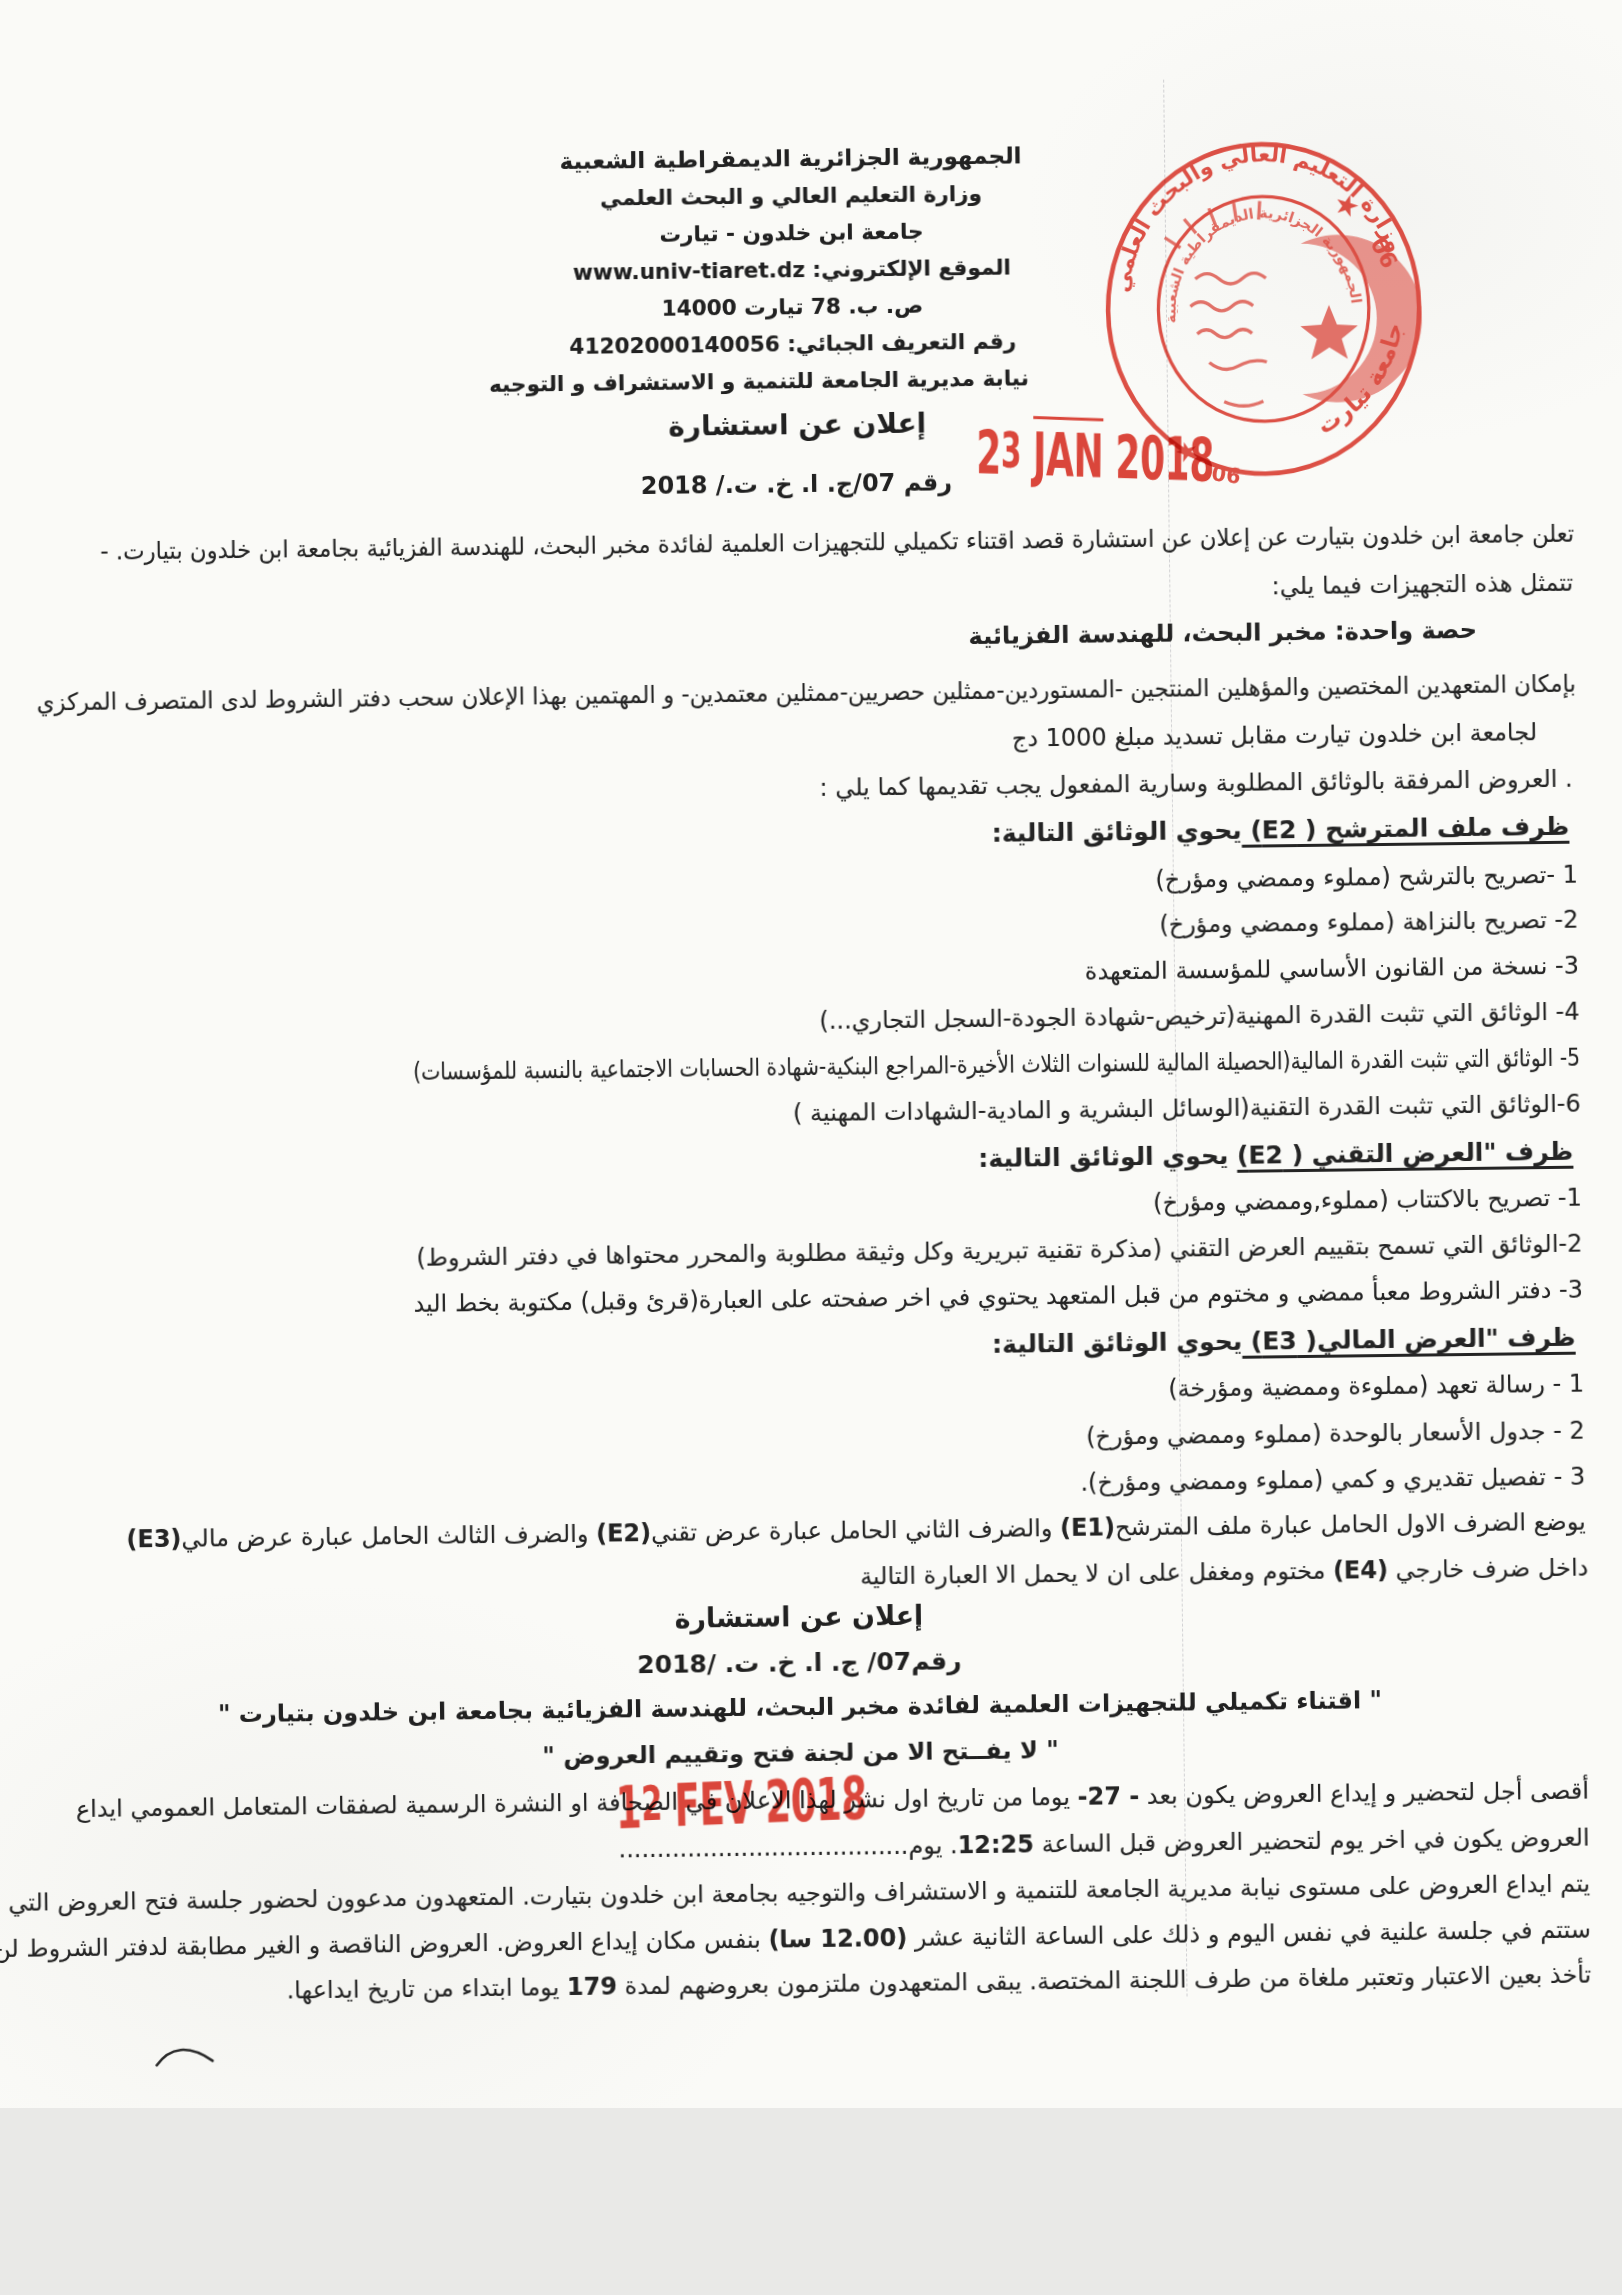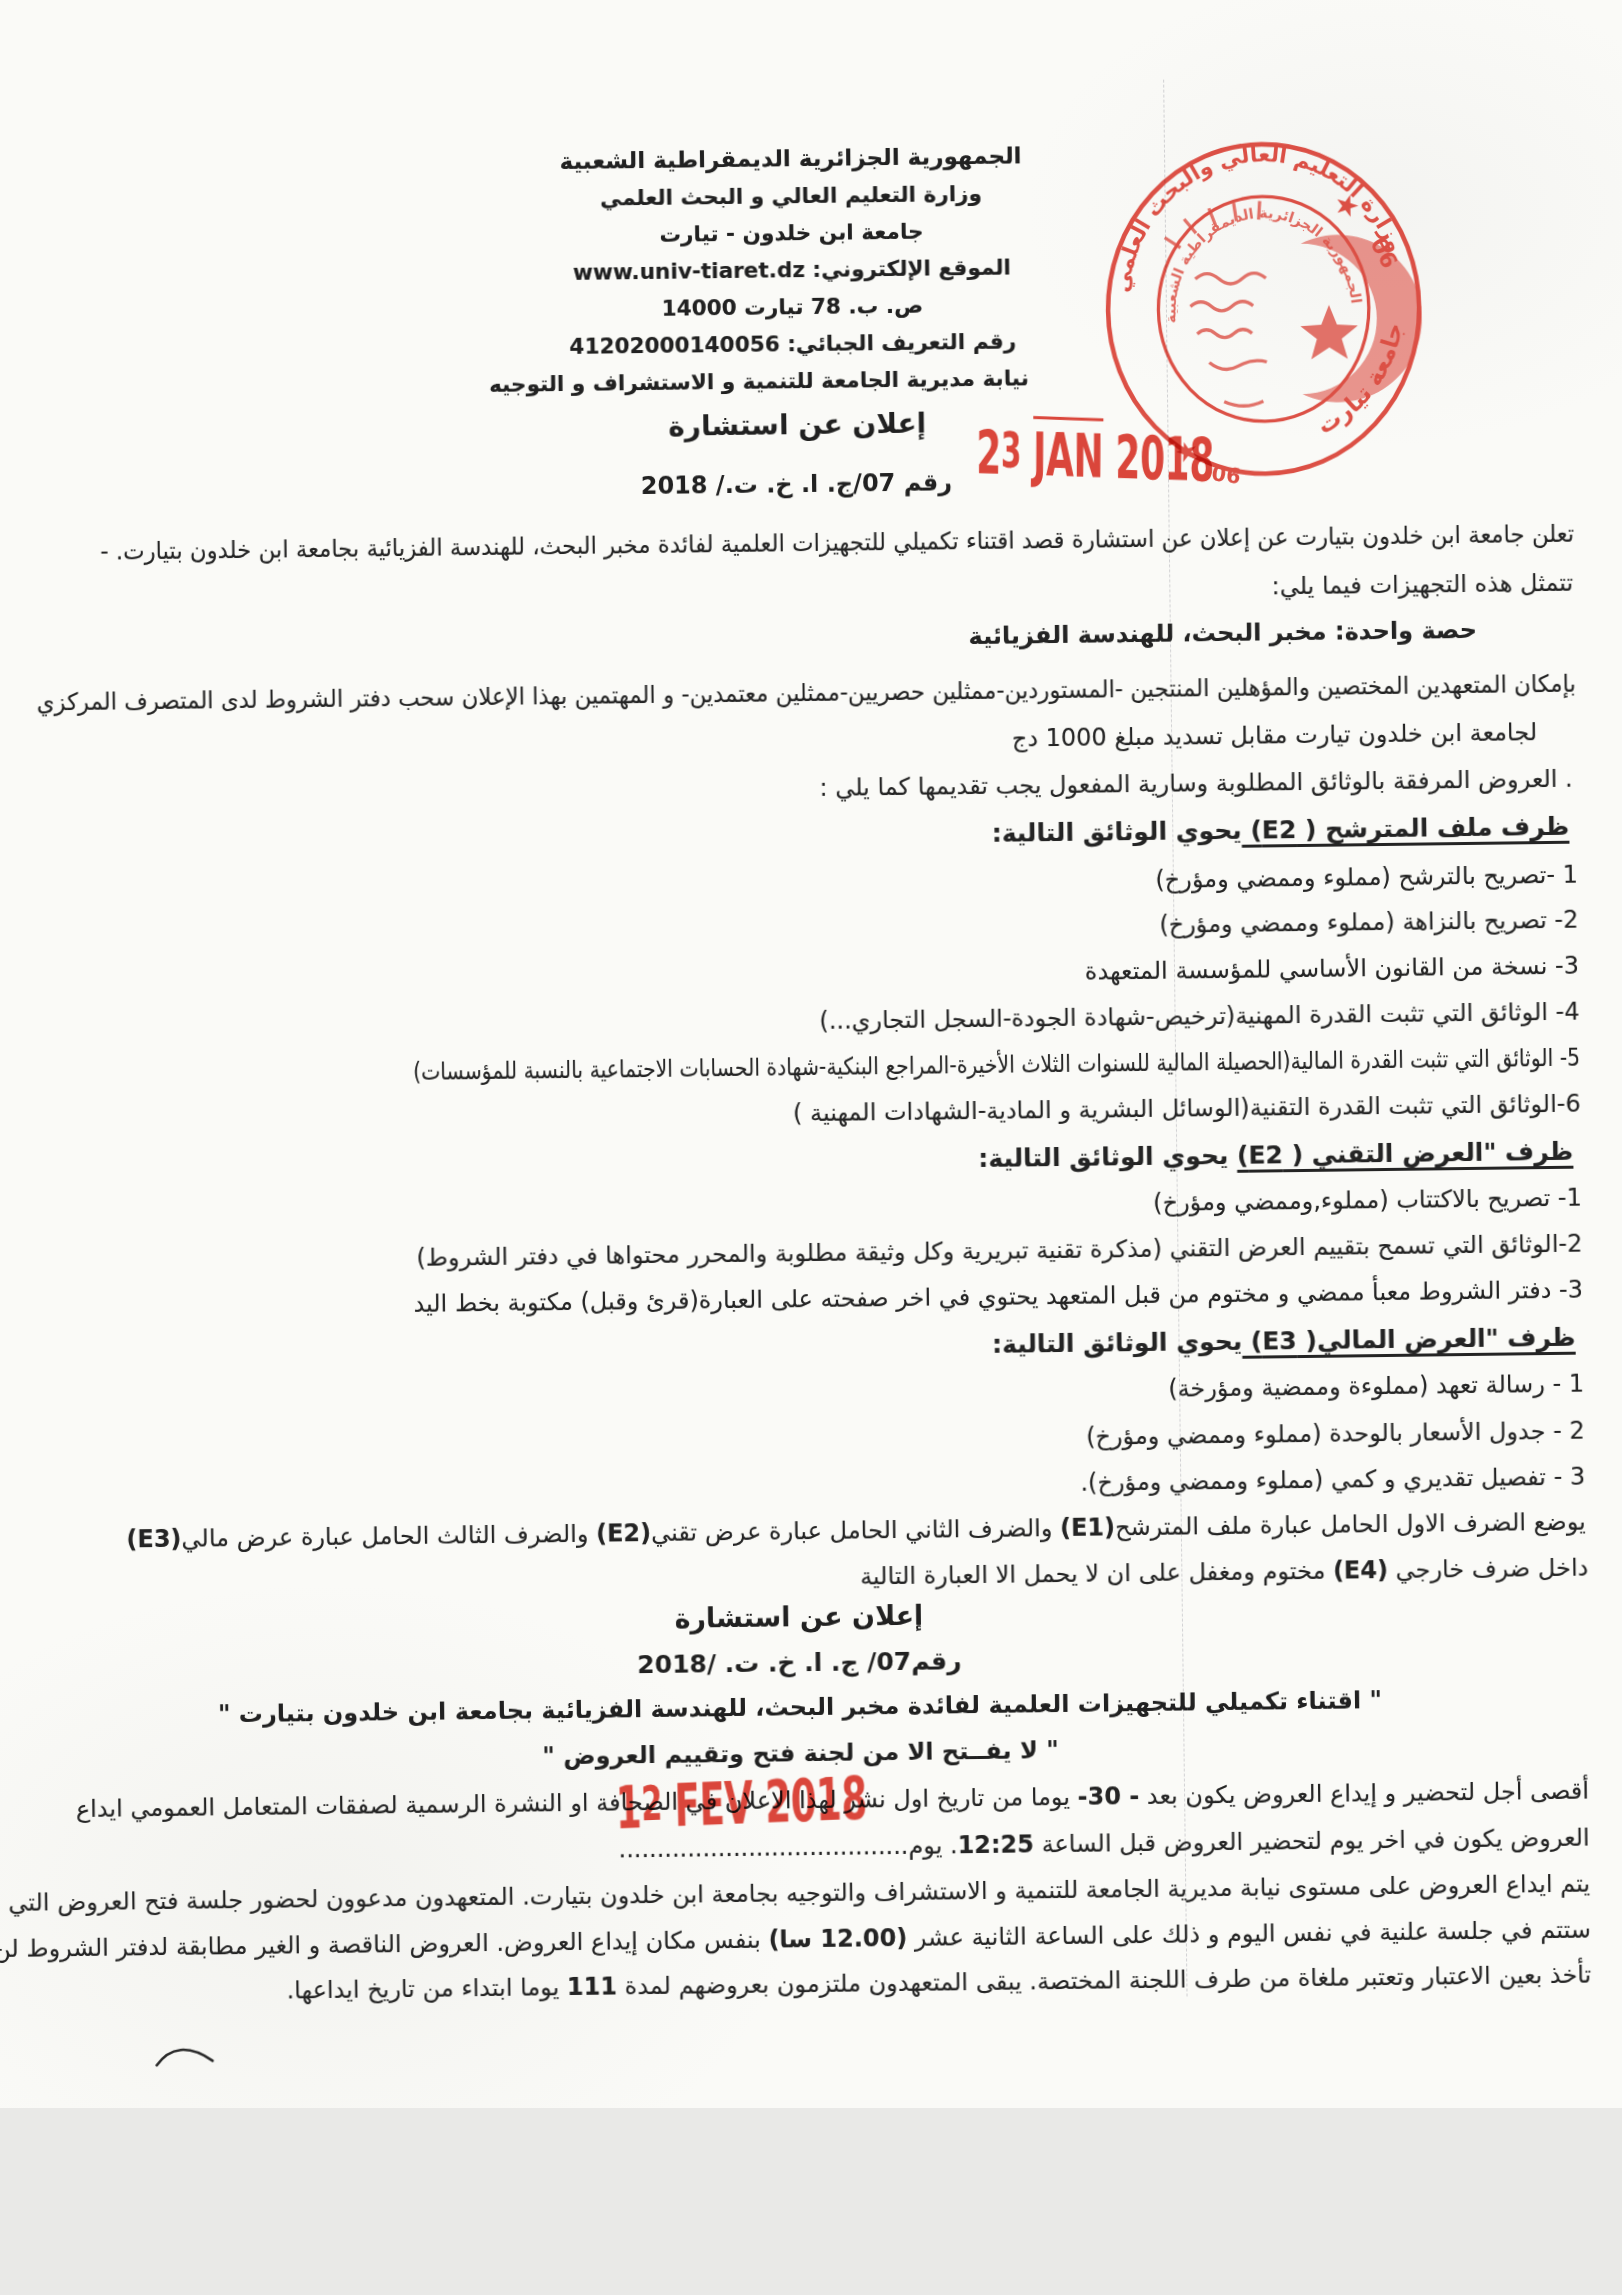--- a/index.html
+++ b/index.html
@@ -122,25 +122,25 @@
     <div class="ln" style="top:1470px; right:43px;">3 - تفصيل تقديري و كمي (مملوء وممضي ومؤرخ).</div>
 
     <div class="ln" style="top:1515px; right:43px;"><span>يوضع الضرف الاول الحامل عبارة  ملف المترشح</span><span class="b">(E1)</span><span> والضرف الثاني الحامل عبارة عرض تقني</span><span class="b">(E2)</span><span> والضرف الثالث الحامل عبارة عرض مالي</span><span class="b">(E3)</span></div>
     <div class="ln" style="top:1561px; right:41px;"><span>داخل ضرف خارجي </span><span class="b">(E4)</span><span> مختوم ومغفل على ان لا يحمل الا العبارة التالية</span></div>
 
     <div class="center-wrap b" style="top:1601px; font-size:27px;">إعلان عن استشارة</div>
     <div class="center-wrap b" style="top:1648px; font-size:25px;">رقم07/ ج. ا. خ. ت. /2018</div>
     <div class="center-wrap b" style="top:1693px; font-size:24px;">" اقتناء تكميلي للتجهيزات العلمية لفائدة مخبر البحث، للهندسة الفزيائية بجامعة ابن خلدون بتيارت "</div>
     <div class="center-wrap b" style="top:1739px; font-size:24px;">" لا يفــتح الا من لجنة فتح وتقييم العروض "</div>
 
-    <div class="ln" style="top:1784px; right:43px;"><span>أقصى أجل لتحضير و إيداع العروض يكون بعد </span><span class="b" dir="ltr">-30 -</span><span> يوما من تاريخ اول نشر لهذا الاعلان في الصحافة او النشرة الرسمية لصفقات المتعامل العمومي ايداع</span></div>
+    <div class="ln" style="top:1784px; right:43px;"><span>أقصى أجل لتحضير و إيداع العروض يكون بعد </span><span class="b" dir="ltr">-27 -</span><span> يوما من تاريخ اول نشر لهذا الاعلان في الصحافة او النشرة الرسمية لصفقات المتعامل العمومي ايداع</span></div>
     <div class="ln" style="top:1831px; right:43px;"><span>العروض يكون في اخر يوم لتحضير العروض قبل الساعة </span><span class="b">12:25</span><span>. يوم</span><span class="dots">......................................</span></div>
     <div class="ln" style="top:1877px; right:43px;">يتم ايداع العروض على مستوى نيابة مديرية الجامعة للتنمية و الاستشراف والتوجيه بجامعة ابن خلدون بتيارت. المتعهدون مدعوون لحضور جلسة فتح العروض التي</div>
     <div class="ln" style="top:1923px; right:43px;"><span>ستتم في جلسة علنية في نفس اليوم و ذلك على الساعة الثانية عشر </span><span class="b">(12.00 سا)</span><span> بنفس مكان إيداع العروض. العروض الناقصة و الغير مطابقة لدفتر الشروط لن</span></div>
-    <div class="ln" style="top:1968px; right:43px;"><span>تأخذ بعين الاعتبار وتعتبر ملغاة من طرف اللجنة المختصة. يبقى المتعهدون ملتزمون بعروضهم لمدة </span><span class="b">111</span><span> يوما ابتداء من تاريخ ايداعها.</span></div>
+    <div class="ln" style="top:1968px; right:43px;"><span>تأخذ بعين الاعتبار وتعتبر ملغاة من طرف اللجنة المختصة. يبقى المتعهدون ملتزمون بعروضهم لمدة </span><span class="b">179</span><span> يوما ابتداء من تاريخ ايداعها.</span></div>
 
     <div class="dstamp fev">
       <span>1</span><span class="raised">2</span>&nbsp;<span>FEV</span>&nbsp;<span>2018</span>
     </div>
 
     <svg class="penmark" viewBox="0 0 110 60">
       <path d="M 8 42 C 28 14 58 10 94 36" fill="none" stroke="#2a2a2a" stroke-width="4" stroke-linecap="round"></path>
     </svg>
 
   </div>

